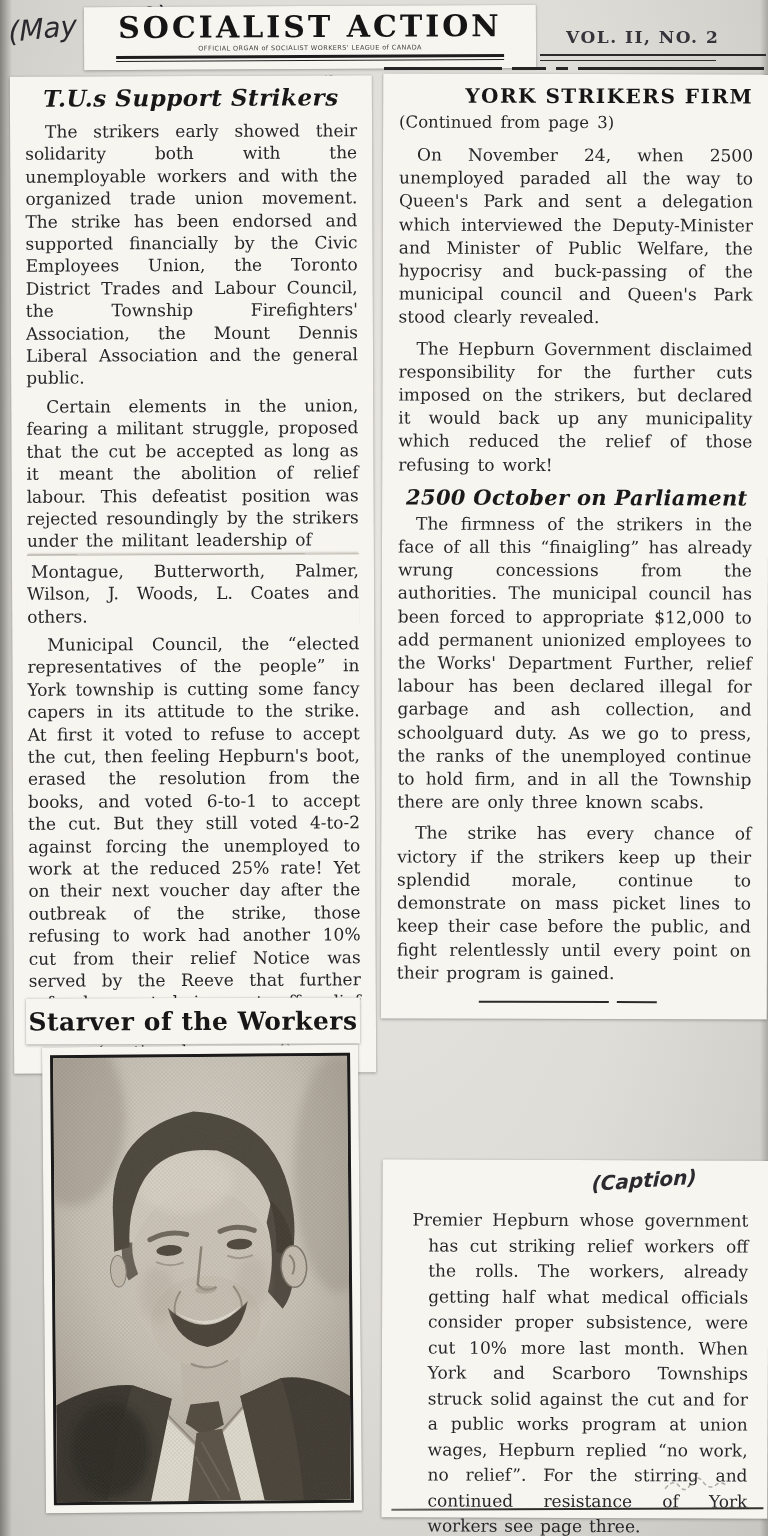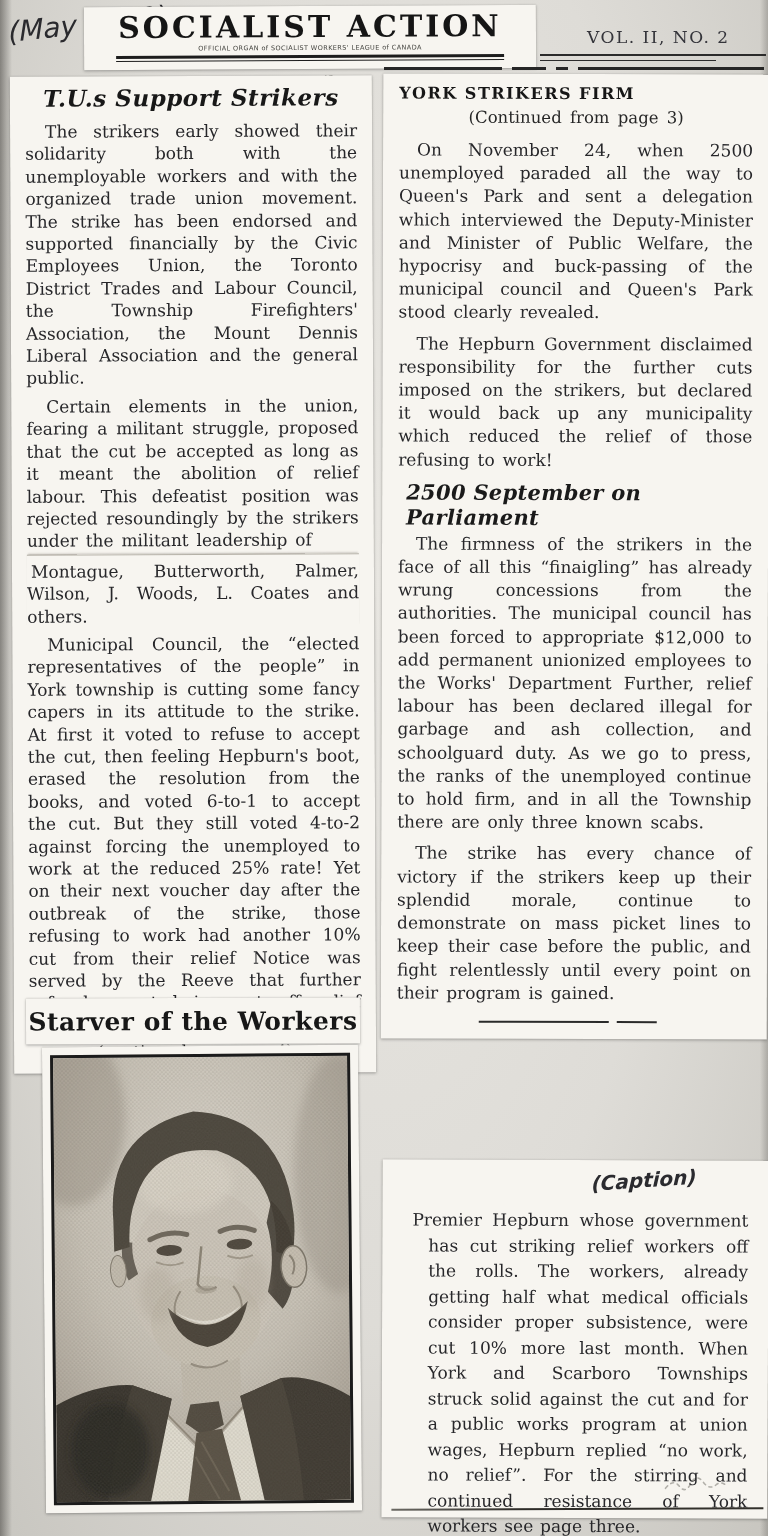--- a/index.html
+++ b/index.html
@@ -44,22 +44,22 @@
   }
   .masthead-sub{
     font-size:6.5px;letter-spacing:.4px;color:#454540;margin-top:1px;
     font-family:"DejaVu Sans","Liberation Sans",sans-serif;white-space:nowrap;
   }
   .masthead-rules{width:86%;margin:3px auto 0;}
   .rule-thick{height:3px;background:#1d1d1d;}
   .rule-thin{height:1px;background:#1d1d1d;margin-top:2px;}
 
   #issue-no{
-    position:absolute;left:587px;top:27px;font-size:17px;letter-spacing:1.5px;
-    color:#34343a;white-space:nowrap;
+    position:absolute;left:566px;top:27px;font-size:17px;letter-spacing:1.5px;
+    color:#34343a;white-space:nowrap;font-weight:bold;
   }
   #issue-rules{position:absolute;left:540px;top:54px;width:226px;}
   #issue-rules .l1{height:2px;background:#2b2b2b;}
   #issue-rules .l2{height:1px;background:#2b2b2b;margin-top:4px;width:78%;}
 
   #col-toprule{
     position:absolute;left:384px;top:67px;width:380px;height:3px;
     display:flex;gap:10px;align-items:center;
   }
   #col-toprule i{display:block;height:2.5px;background:#262626;}
@@ -97,24 +97,24 @@
     word-spacing:4px;
   }
 
   
   #right-col{
     left:382px;top:74px;width:386px;
     padding:10px 16px 16px;box-sizing:border-box;
     transform:rotate(.15deg);
   }
   .right-title{
-    font-size:16px;font-weight:bold;text-align:left;letter-spacing:1.5px;
+    font-size:20px;font-weight:bold;text-align:right;letter-spacing:1.5px;
     margin:0;color:#161616;white-space:nowrap;
   }
-  .right-sub{text-align:center;font-size:16.5px;margin:5px 0 12px;word-spacing:3px;}
+  .right-sub{font-size:16.5px;margin:5px 0 12px;word-spacing:3px;}
   .rbody-p{
     font-size:17px;line-height:23.2px;text-align:justify;text-indent:18px;
     margin:0 0 8px;word-spacing:2.5px;color:#27272a;
   }
   .subhead{
     font-size:21px;font-weight:bold;font-style:italic;
     margin:6px 0 3px 8px;color:#1a1a1a;letter-spacing:.3px;
   }
   .end-rule{width:190px;margin:16px auto 0;display:flex;gap:8px;align-items:center;}
   .end-rule i{display:block;height:2px;background:#2a2a2a;}
@@ -201,21 +201,21 @@
     <p class="names-p">Montague, Butterworth, Palmer, Wilson, J. Woods, L. Coates and others.</p>
     <p class="body-p">Municipal Council, the “elected representatives of the people” in York township is cutting some fancy capers in its attitude to the strike. At first it voted to refuse to accept the cut, then feeling Hepburn's boot, erased the resolution from the books, and voted 6-to-1 to accept the cut. But they still voted 4-to-2 against forcing the unemployed to work at the reduced 25% rate! Yet on their next voucher day after the outbreak of the strike, those refusing to work had another 10% cut from their relief Notice was served by the Reeve that further refusal meant being cut off relief altogether.</p>
     <div class="continued">(continued on page 4)</div>
   </div>
 
   <div class="clip" id="right-col">
     <h2 class="right-title">YORK STRIKERS FIRM</h2>
     <div class="right-sub">(Continued from page 3)</div>
     <p class="rbody-p">On November 24, when 2500 unemployed paraded all the way to Queen's Park and sent a delegation which interviewed the Deputy-Minister and Minister of Public Welfare, the hypocrisy and buck-passing of the municipal council and Queen's Park stood clearly revealed.</p>
     <p class="rbody-p">The Hepburn Government disclaimed responsibility for the further cuts imposed on the strikers, but declared it would back up any municipality which reduced the relief of those refusing to work!</p>
-    <h3 class="subhead">2500 September on Parliament</h3>
+    <h3 class="subhead">2500 October on Parliament</h3>
     <p class="rbody-p">The firmness of the strikers in the face of all this “finaigling” has already wrung concessions from the authorities. The municipal council has been forced to appropriate $12,000 to add permanent unionized employees to the Works' Department Further, relief labour has been declared illegal for garbage and ash collection, and schoolguard duty. As we go to press, the ranks of the unemployed continue to hold firm, and in all the Township there are only three known scabs.</p>
     <p class="rbody-p">The strike has every chance of victory if the strikers keep up their splendid morale, continue to demonstrate on mass picket lines to keep their case before the public, and fight relentlessly until every point on their program is gained.</p>
     <div class="end-rule">
         <i class="e1"></i>
         <i class="e2"></i>
       </div>
   </div>
 
   <div class="clip" id="starver-strip">
     <h2 class="starver-title">Starver of the Workers</h2>

